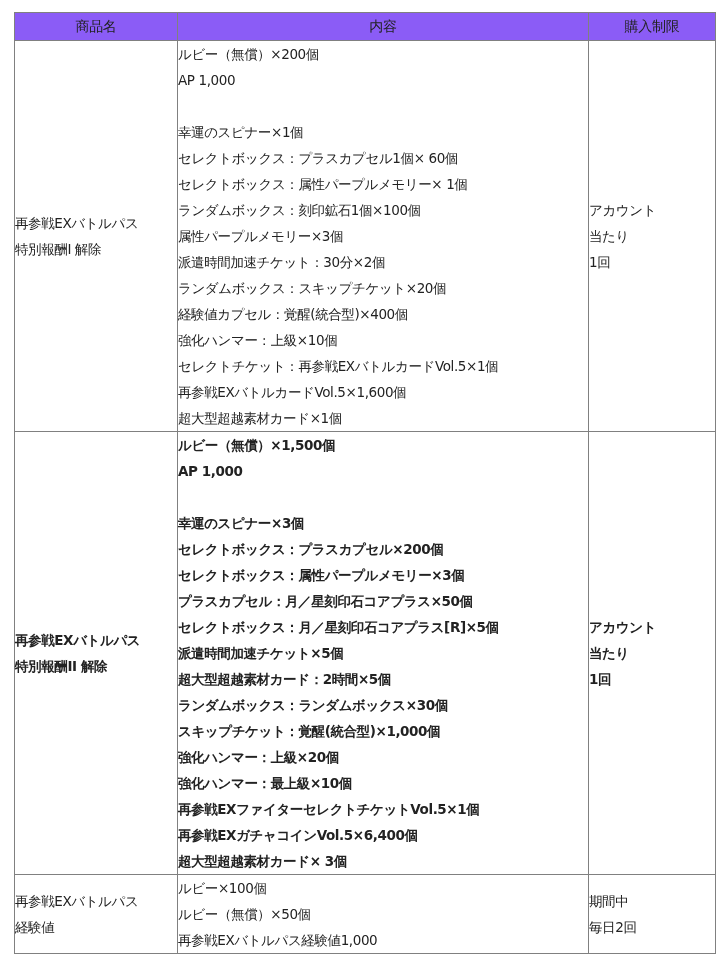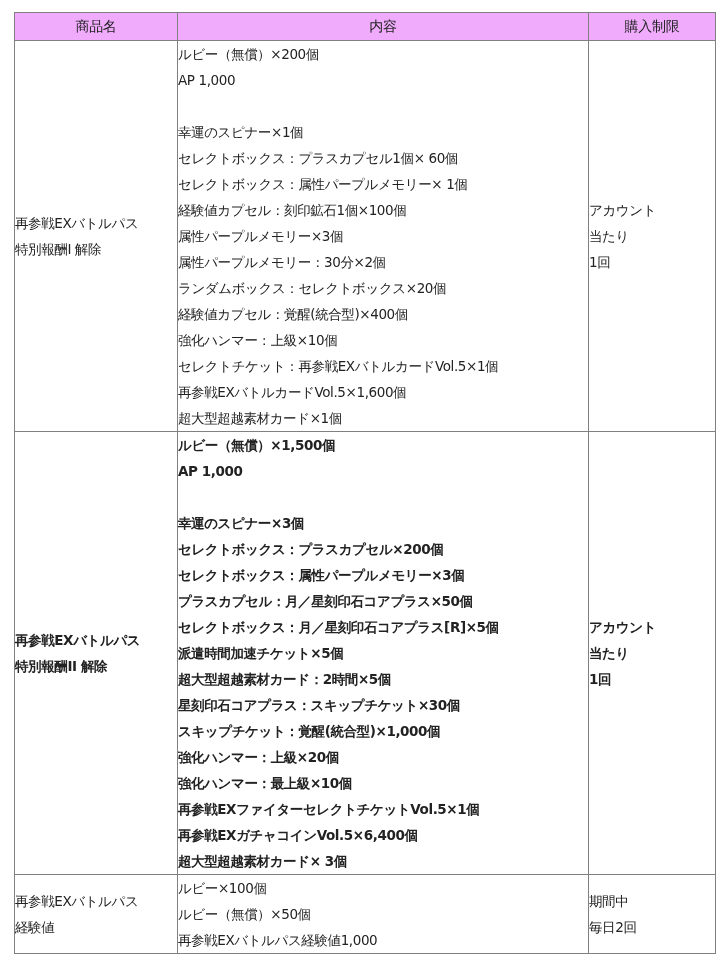--- a/index.html
+++ b/index.html
@@ -24,21 +24,21 @@
     table-layout: fixed;
   }
   table.rewards th,
   table.rewards td {
     border: 1.5px solid #808080;
     text-align: center;
     vertical-align: middle;
     padding: 0;
   }
   table.rewards th {
-    background: #f0abfc;
+    background: #8b5cf6;
     font-weight: normal;
     font-size: 14px;
     height: 27px;
     line-height: 27px;
     letter-spacing: -0.3px;
   }
   col.c1 { width: 163px; }
   col.c2 { width: 411px; }
   col.c3 { width: 127px; }
   .cell-lines {
@@ -87,24 +87,24 @@
         </div>
       </td>
       <td>
         <div class="cell-lines">
           <span class="line">ルビー（無償）×200個</span>
           <span class="line">AP 1,000</span>
           <span class="line blank"></span>
           <span class="line">幸運のスピナー×1個</span>
           <span class="line">セレクトボックス：プラスカプセル1個× 60個</span>
           <span class="line">セレクトボックス：属性パープルメモリー× 1個</span>
-          <span class="line">経験値カプセル：刻印鉱石1個×100個</span>
+          <span class="line">ランダムボックス：刻印鉱石1個×100個</span>
           <span class="line">属性パープルメモリー×3個</span>
-          <span class="line">属性パープルメモリー：30分×2個</span>
-          <span class="line">ランダムボックス：セレクトボックス×20個</span>
+          <span class="line">派遣時間加速チケット：30分×2個</span>
+          <span class="line">ランダムボックス：スキップチケット×20個</span>
           <span class="line">経験値カプセル：覚醒(統合型)×400個</span>
           <span class="line">強化ハンマー：上級×10個</span>
           <span class="line">セレクトチケット：再参戦EXバトルカードVol.5×1個</span>
           <span class="line">再参戦EXバトルカードVol.5×1,600個</span>
           <span class="line">超大型超越素材カード×1個</span>
         </div>
       </td>
       <td>
         <div class="cell-lines limit-lines">
           <span class="line">アカウント</span>
@@ -126,21 +126,21 @@
           <span class="line">ルビー（無償）×1,500個</span>
           <span class="line">AP 1,000</span>
           <span class="line blank"></span>
           <span class="line">幸運のスピナー×3個</span>
           <span class="line">セレクトボックス：プラスカプセル×200個</span>
           <span class="line">セレクトボックス：属性パープルメモリー×3個</span>
           <span class="line">プラスカプセル：月／星刻印石コアプラス×50個</span>
           <span class="line">セレクトボックス：月／星刻印石コアプラス[R]×5個</span>
           <span class="line">派遣時間加速チケット×5個</span>
           <span class="line">超大型超越素材カード：2時間×5個</span>
-          <span class="line">星刻印石コアプラス：スキップチケット×30個</span>
+          <span class="line">ランダムボックス：ランダムボックス×30個</span>
           <span class="line">スキップチケット：覚醒(統合型)×1,000個</span>
           <span class="line">強化ハンマー：上級×20個</span>
           <span class="line">強化ハンマー：最上級×10個</span>
           <span class="line">再参戦EXファイターセレクトチケットVol.5×1個</span>
           <span class="line">再参戦EXガチャコインVol.5×6,400個</span>
           <span class="line">超大型超越素材カード× 3個</span>
         </div>
       </td>
       <td>
         <div class="cell-lines limit-lines">

